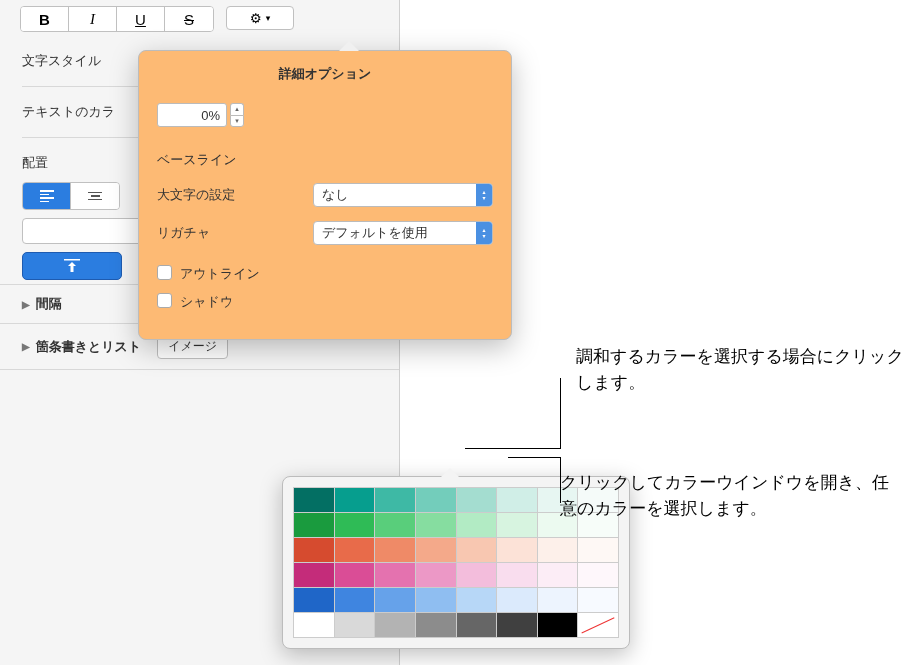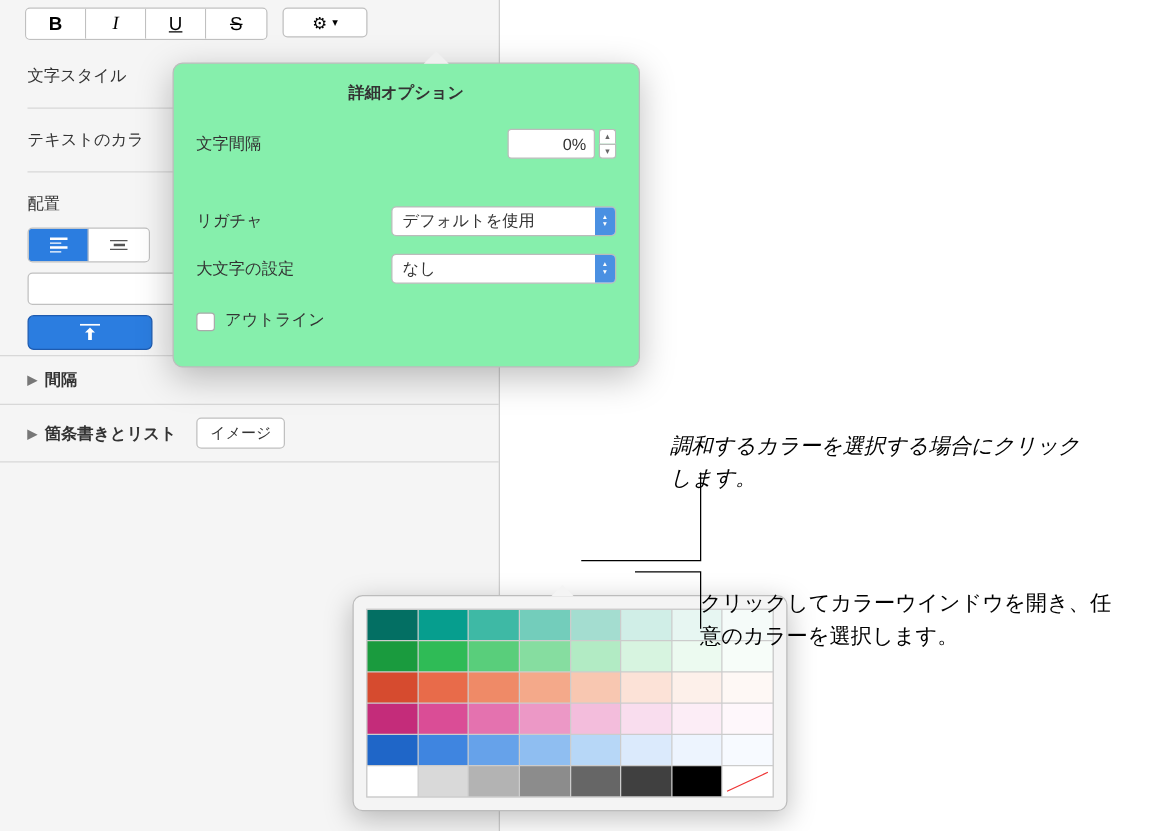--- a/index.html
+++ b/index.html
@@ -156,21 +156,21 @@
       font-size: 12px;
       font-weight: normal;
     }
     
     
     .popover {
       position: absolute;
       left: 138px;
       top: 50px;
       width: 374px;
-      background: #86efac;
+      background: #fdba74;
       border: 1px solid #bcbcbc;
       border-radius: 8px;
       box-shadow: 0 8px 28px rgba(0,0,0,0.25);
       padding: 14px 18px 18px 18px;
     }
     .popover::before {
       content:"";
       position:absolute;
       top:-10px;
       left: 200px;
@@ -244,21 +244,21 @@
       align-items:center;
       justify-content:center;
       gap:0px;
       color:white;
       font-size:6px;
       line-height:6px;
     }
     
     .checkbox-row {
       display:flex;
-      align-items:flex-end;
+      align-items:flex-start;
       gap:8px;
       margin-bottom:10px;
     }
     .checkbox {
       width:15px;height:15px;
       border:1px solid #aaa;
       border-radius:3px;
       background:#fff;
     }
     
@@ -343,21 +343,21 @@
       transform: rotate(-25deg);
     }
     
     
     .callout {
       position:absolute;
       font-size: 17px;
       line-height: 1.5;
       color:#000;
     }
-    .callout1 { left: 536px; top: 344px; width: 340px; font-style: italic; }
+    .callout1 { left: 576px; top: 344px; width: 340px; }
     .callout2 { left: 560px; top: 470px; width: 340px; }
     .callout-line {
       position:absolute;
       height:1px;
       background:#000;
     }
     .line1 { left:465px; top:448px; width:96px; }
     .line1v { position:absolute; left:560px; top:378px; width:1px; height:70px; background:#000;}
     .line2 { left:508px; top:457px; width:52px; }
     .line2v { position:absolute; left:560px; top:457px; width:1px; height:46px; background:#000;}
@@ -427,55 +427,59 @@
     <span>箇条書きとリスト</span>
     <span class="image-chip">イメージ</span>
   </div>
   <div style="border-top:1px solid #d8d8d8; margin-top:0;"></div>
 </div>
 
 <div class="popover">
   <div class="popover-title">詳細オプション</div>
 
   <div class="field-row">
-    <label>文字間隔</label>
     <div class="num-input">0%</div>
     <div class="stepper">
         <div class="up">▴</div>
         <div class="down">▾</div>
       </div>
   </div>
 
 
   <div style="height:10px"></div>
 
   <div class="field-row">
+    <label>ベースライン</label>
+  </div>
+
+  <div class="field-row">
+    <label>大文字の設定</label>
+    <div class="select">
+      <span>なし</span>
+      <span class="arrows">▴<br>▾</span>
+    </div>
   </div>
 
   <div class="field-row">
     <label>リガチャ</label>
     <div class="select">
       <span>デフォルトを使用</span>
       <span class="arrows">▴<br>▾</span>
     </div>
   </div>
 
-  <div class="field-row">
-    <label>大文字の設定</label>
-    <div class="select">
-      <span>なし</span>
-      <span class="arrows">▴<br>▾</span>
-    </div>
-  </div>
-
   <div style="height:6px"></div>
 
   <div class="checkbox-row">
     <div class="checkbox"></div>
     <span>アウトライン</span>
+  </div>
+  <div class="checkbox-row">
+    <div class="checkbox"></div>
+    <span>シャドウ</span>
   </div>
 
 </div>
 
 <div class="palette">
   <div class="palette-grid" id="palette-grid">
       <div class="sw" style="background: rgb(3, 111, 99);"></div>
       <div class="sw" style="background: rgb(6, 158, 142);"></div>
       <div class="sw" style="background: rgb(62, 185, 165);"></div>
       <div class="sw" style="background: rgb(115, 205, 187);"></div>

